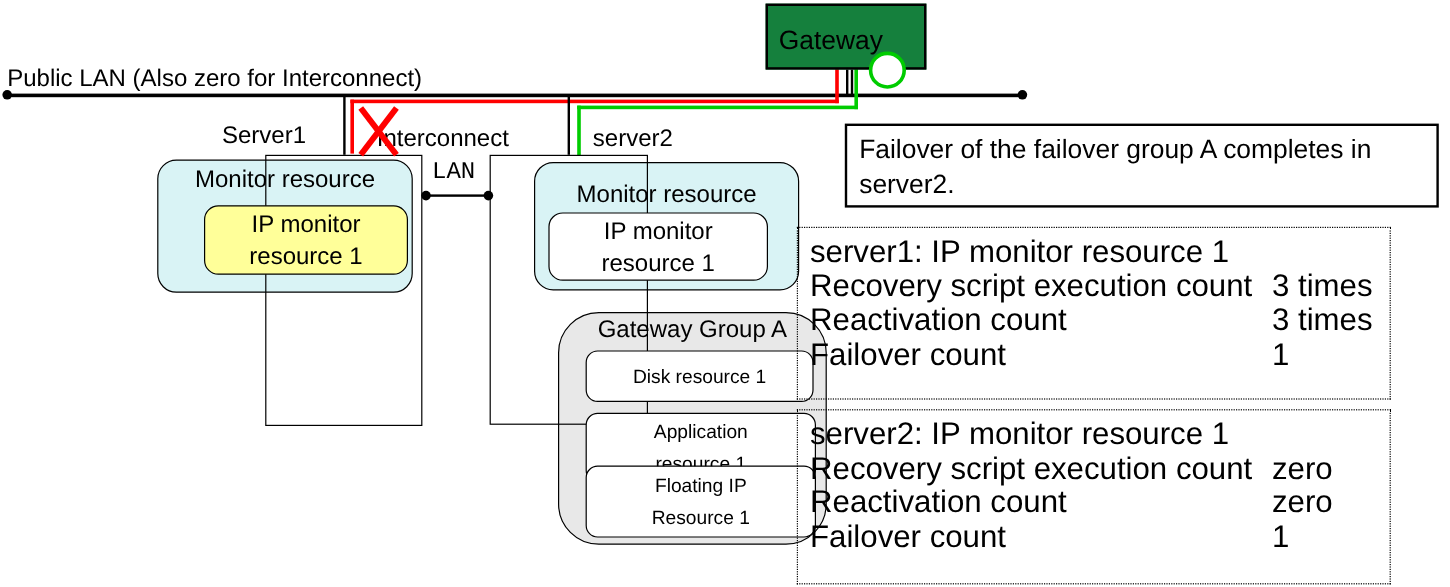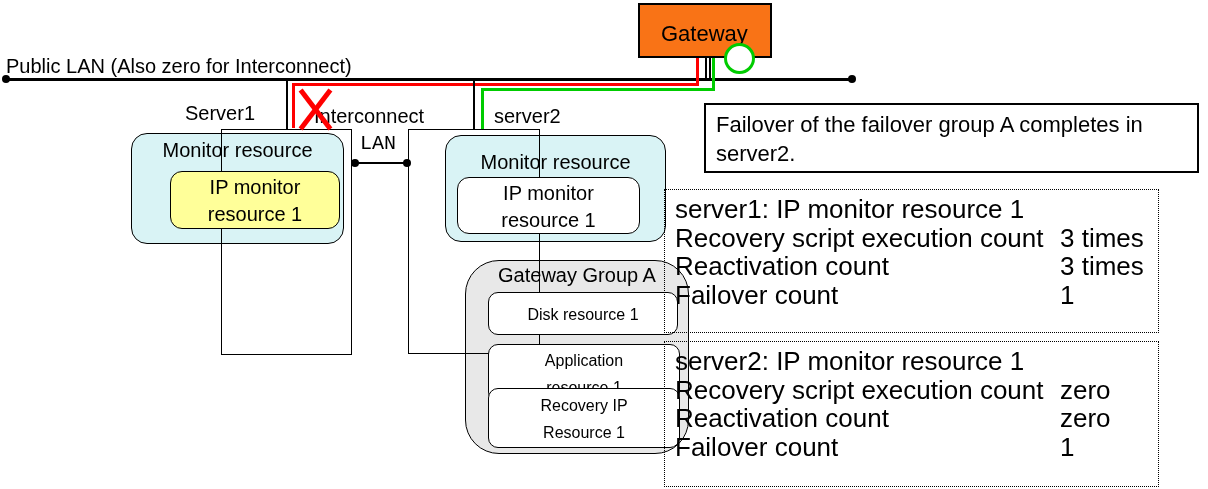--- a/index.html
+++ b/index.html
@@ -7,21 +7,21 @@
     position:relative;width:1208px;height:489px;background:#fff;overflow:hidden;
     font-family:"Liberation Sans", sans-serif;color:#000;
   }
   .abs{position:absolute;}
   .hline,.vline{position:absolute;background:#000;}
   .dot{position:absolute;width:8px;height:8px;background:#000;border-radius:50%;}
   .lbl{position:absolute;font-size:20px;white-space:nowrap;}
   .ctr{text-align:center;}
   
   .gateway{position:absolute;left:638px;top:3px;width:134px;height:55px;border:2px solid #000;
-    background:#f97316;font-size:22px;padding:16px 0 0 21px;box-sizing:border-box;}
+    background:#15803d;font-size:22px;padding:16px 0 0 9px;box-sizing:border-box;}
   .cyan{position:absolute;background:#d9f3f5;border:1.5px solid #000;border-radius:16px;box-sizing:border-box;}
   .cyan1{left:131px;top:133px;width:213px;height:111px;}
   .cyan2{left:445px;top:135px;width:221px;height:107px;}
   .greybox{position:absolute;left:465px;top:260px;width:224px;height:194px;background:#e8e8e8;
     border:1.5px solid #000;border-radius:34px;box-sizing:border-box;}
   .srect{position:absolute;border:1.5px solid #000;background:transparent;box-sizing:border-box;}
   .rect1{left:221px;top:129px;width:131px;height:226px;}
   .rect2{left:408px;top:129px;width:132px;height:225px;}
   .inner{position:absolute;border:1.5px solid #000;border-radius:12px;box-sizing:border-box;
     font-size:20px;line-height:27px;text-align:center;}
@@ -109,21 +109,21 @@
     <div>resource 1</div>
   </div>
   <div class="resbox disk">
     <div>Disk resource 1</div>
   </div>
   <div class="resbox app">
     <div>Application</div>
     <div>resource 1</div>
   </div>
   <div class="resbox fip">
-    <div>Recovery IP</div>
+    <div>Floating IP</div>
     <div>Resource 1</div>
   </div>
 
   <div class="xstroke" style="transform:rotate(52.6deg);"></div>
   <div class="xstroke" style="transform:rotate(-52.6deg);"></div>
 
   <div class="callout">
     <span>Failover of the failover group A completes in server2.</span>
   </div>
 

